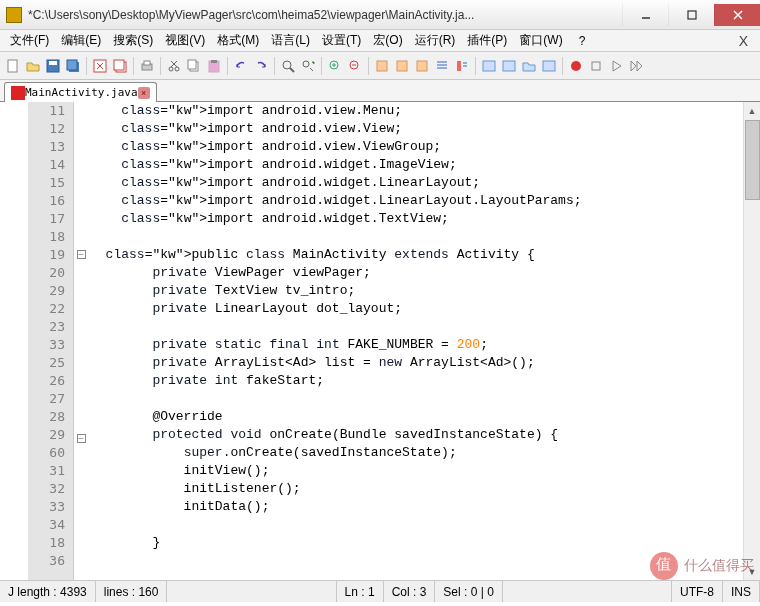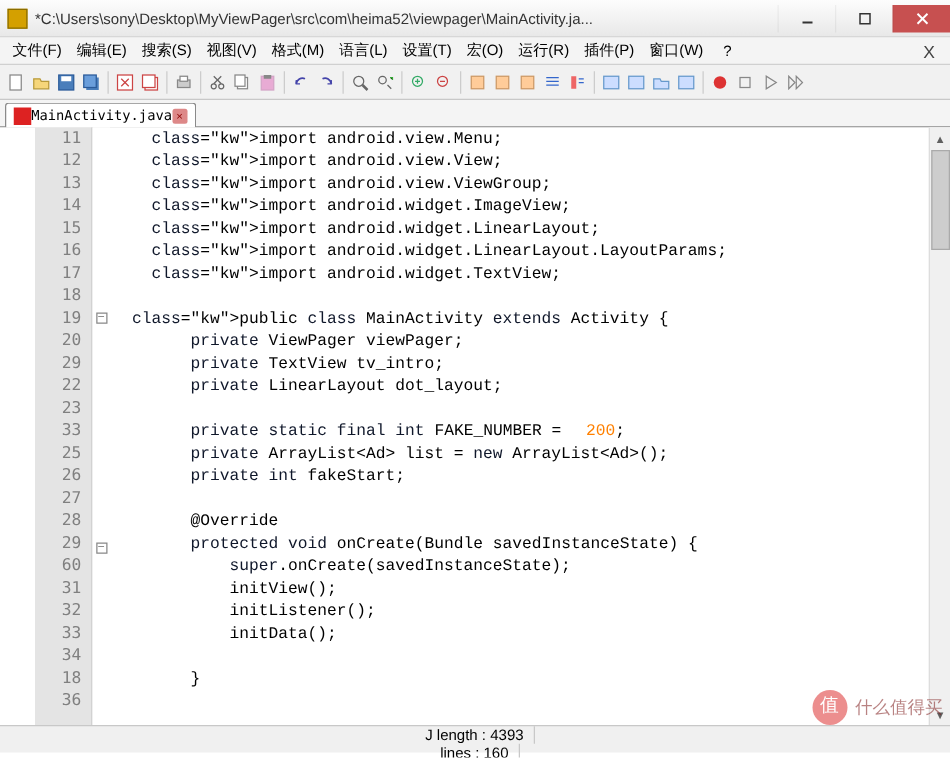--- a/index.html
+++ b/index.html
@@ -22,25 +22,25 @@
 .tab { display: flex; align-items: center; height: 20px; padding: 0 6px; background: #fff; border: 1px solid #8a8a8a; border-bottom: none; border-top-left-radius: 3px; border-top-right-radius: 3px; gap: 0; position: relative; top: 1px; }
 .tab .ficon { width: 14px; height: 14px; background: #d22; display: inline-block; }
 .tab .tx { font-size: 11px; font-family: "SimSun", monospace; }
 .tab .cx { width: 12px; height: 12px; background: #d88; border-radius: 2px; color: #800; font-size: 9px; display: flex; align-items: center; justify-content: center; }
 .editor { display: flex; height: 478px; background: #fff; position: relative; padding-left: 28px; }
 .gutter { width: 46px; background: #e4e4e4; text-align: right; padding-right: 8px; font-family: Consolas, monospace; font-size: 13px; line-height: 18px; color: #808080; border-right: 1px solid #ccc; }
 .fold { width: 14px; font-family: Consolas, monospace; font-size: 13px; line-height: 18px; color: #888; text-align: center; background: #fff; }
 .fold .fm { width: 9px; height: 9px; border: 1px solid #888; margin: 4px auto 0; font-size: 9px; line-height: 7px; }
 .code { flex: 1; font-family: Consolas, "Courier New", monospace; font-size: 13px; line-height: 18px; white-space: pre; color: #000; padding-left: 2px; overflow: hidden; }
 .kw { color: #0f172a; }
-.num { color: #ff8000; margin-left: 12px; }
+.num { color: #ff8000; }
 .scrollbar { width: 17px; background: #f0f0f0; border-left: 1px solid #ddd; position: relative; }
 .thumb { position: absolute; top: 18px; left: 1px; width: 15px; height: 80px; background: #cdcdcd; border: 1px solid #aaa; }
 .sarrow { height: 17px; display: flex; align-items: center; justify-content: center; font-size: 9px; color: #606060; background: #f0f0f0; }
-.statusbar { height: 22px; display: flex; align-items: center; background: #f0f0f0; border-top: 1px solid #c8c8c8; font-size: 12px; flex-direction: column; }
+.statusbar { height: 22px; display: flex; align-items: center; background: #f0f0f0; border-top: 1px solid #c8c8c8; font-size: 12px; }
 .stat { padding: 0 8px; border-right: 1px solid #c8c8c8; height: 100%; display: flex; align-items: center; }
 .statusbar .filler { flex: 1; }
 .watermark { position: absolute; right: 6px; bottom: 26px; opacity: 0.55; font-size: 14px; display: flex; align-items: center; gap: 6px; pointer-events: none; color: #7f1d1d; }
 .watermark .logo { width: 28px; height: 28px; border-radius: 50%; background: #d33; position: relative; }
 .watermark .logo::after { content: "值"; color: #fff; position: absolute; left: 6px; top: 3px; font-size: 15px; }
 .ln { height: 18px; }
 </style>
 </head>
 <body>
 

